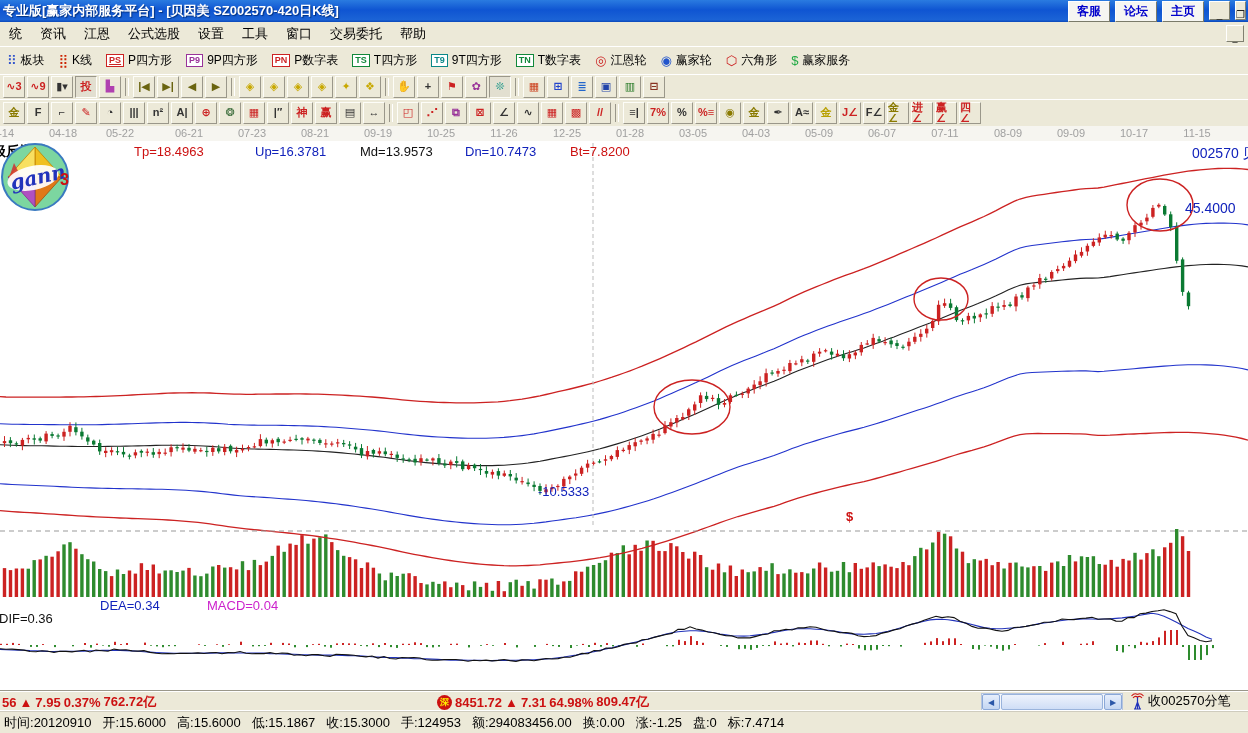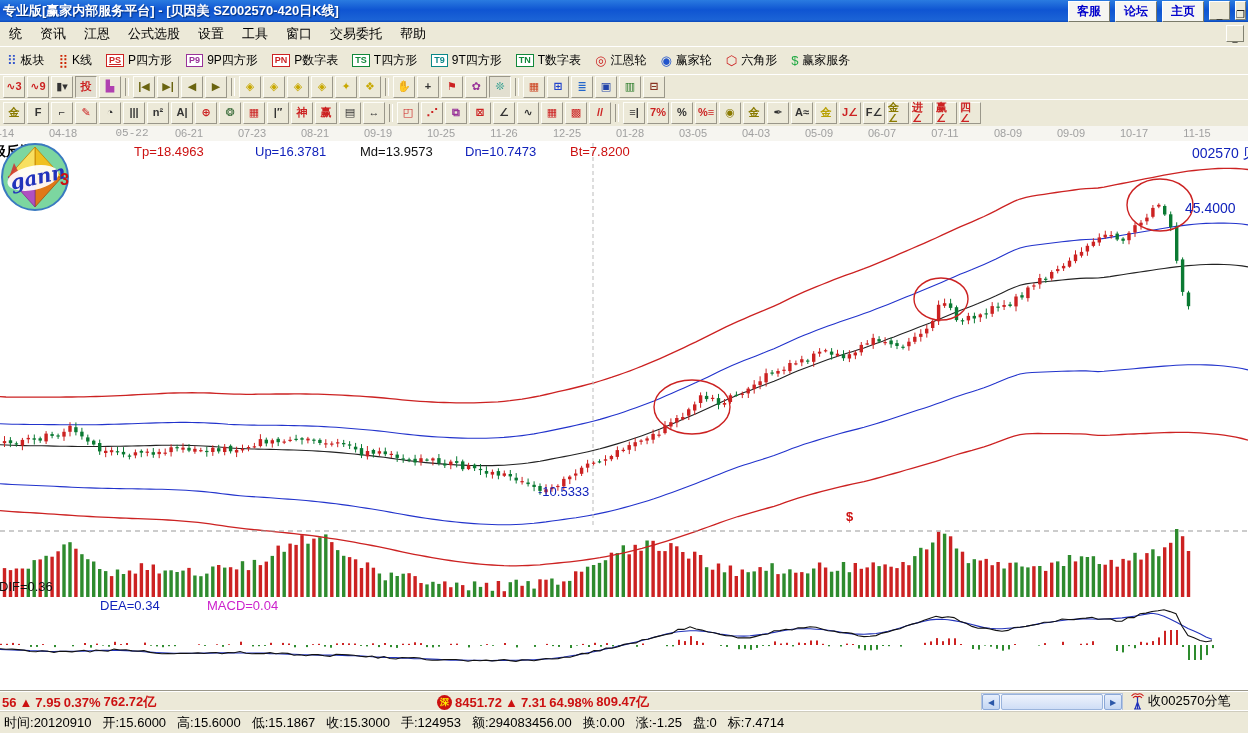--- a/index.html
+++ b/index.html
@@ -451,21 +451,21 @@
 
       <span class="tbtn">
         <span class="tglyph" style="color: rgb(204, 34, 34);">四∠</span>
       </span>
     </div>
 
   <div class="dates">
 
   <span class="date-tick" style="left: -25px;">03-14</span>
       <span class="date-tick" style="left: 38px;">04-18</span>
-      <span class="date-tick" style="left: 107px; font-family: Liberation Mono, monospace;">05-22</span>
+      <span class="date-tick" style="left: 95px;">05-22</span>
       <span class="date-tick" style="left: 164px;">06-21</span>
       <span class="date-tick" style="left: 227px;">07-23</span>
       <span class="date-tick" style="left: 290px;">08-21</span>
       <span class="date-tick" style="left: 353px;">09-19</span>
       <span class="date-tick" style="left: 416px;">10-25</span>
       <span class="date-tick" style="left: 479px;">11-26</span>
       <span class="date-tick" style="left: 542px;">12-25</span>
       <span class="date-tick" style="left: 605px;">01-28</span>
       <span class="date-tick" style="left: 668px;">03-05</span>
       <span class="date-tick" style="left: 731px;">04-03</span>
@@ -1256,21 +1256,21 @@
     <span class="ovl blk" style="left:360px;top:3px;">Md=13.9573</span>
     <span class="ovl blue" style="left:465px;top:3px;">Dn=10.7473</span>
     <span class="ovl red" style="left:570px;top:3px;">Bt=7.8200</span>
 
     <span class="ovl corner" style="left:1192px;top:4px;width:60px;overflow:hidden;">002570 贝因美</span>
 
     <span class="ovl blue" style="left:1185px;top:59px;font-size:14px;">45.4000</span>
     <span class="ovl blue" style="left:538px;top:343px;">-10.5333</span>
     <span class="ovl red" style="left:846px;top:368px;font-weight:bold;">$</span>
 
-    <span class="ovl blk" style="left:-1px;top:438px;text-align:center;">DIF=0.36</span>
+    <span class="ovl blk" style="left:-1px;top:470px;text-align:center;">DIF=0.36</span>
     <span class="ovl blue" style="left:100px;top:457px;">DEA=0.34</span>
     <span class="ovl mag" style="left:207px;top:457px;">MACD=0.04</span>
 
     <svg class="gann-logo" viewBox="0 0 70 72">
       <circle cx="35" cy="36" r="33" fill="#7cd6a0" stroke="#3a7ac0" stroke-width="2"></circle>
       <polygon points="35,6 62,36 35,36" fill="#f0c020" stroke="#c08000" stroke-width="0.8"></polygon>
       <polygon points="35,6 8,36 35,36" fill="#f8e060" stroke="#c08000" stroke-width="0.8"></polygon>
       <polygon points="35,66 62,36 35,36" fill="#e07818" stroke="#a05010" stroke-width="0.8"></polygon>
       <polygon points="35,66 8,36 35,36" fill="#b050c0" stroke="#803090" stroke-width="0.8"></polygon>
       <polygon points="14,22 28,50 8,40" fill="#d03030" opacity="0.85"></polygon>

